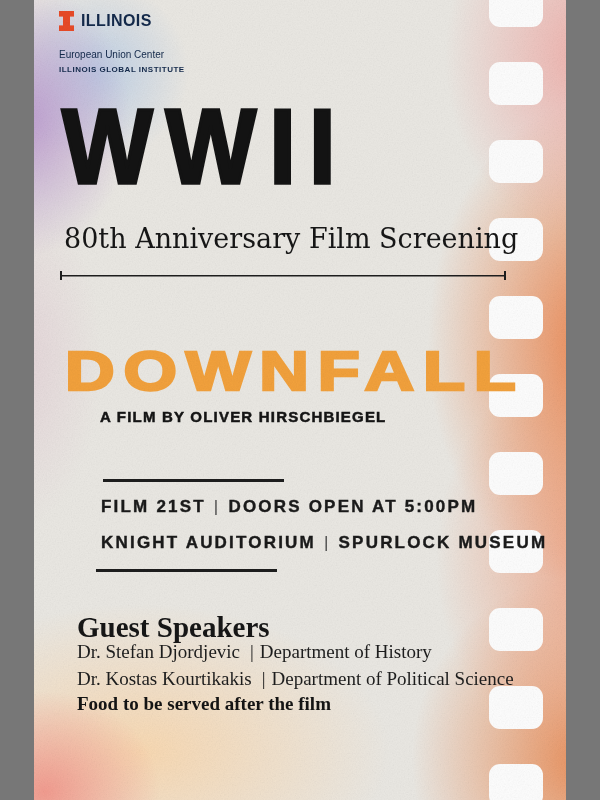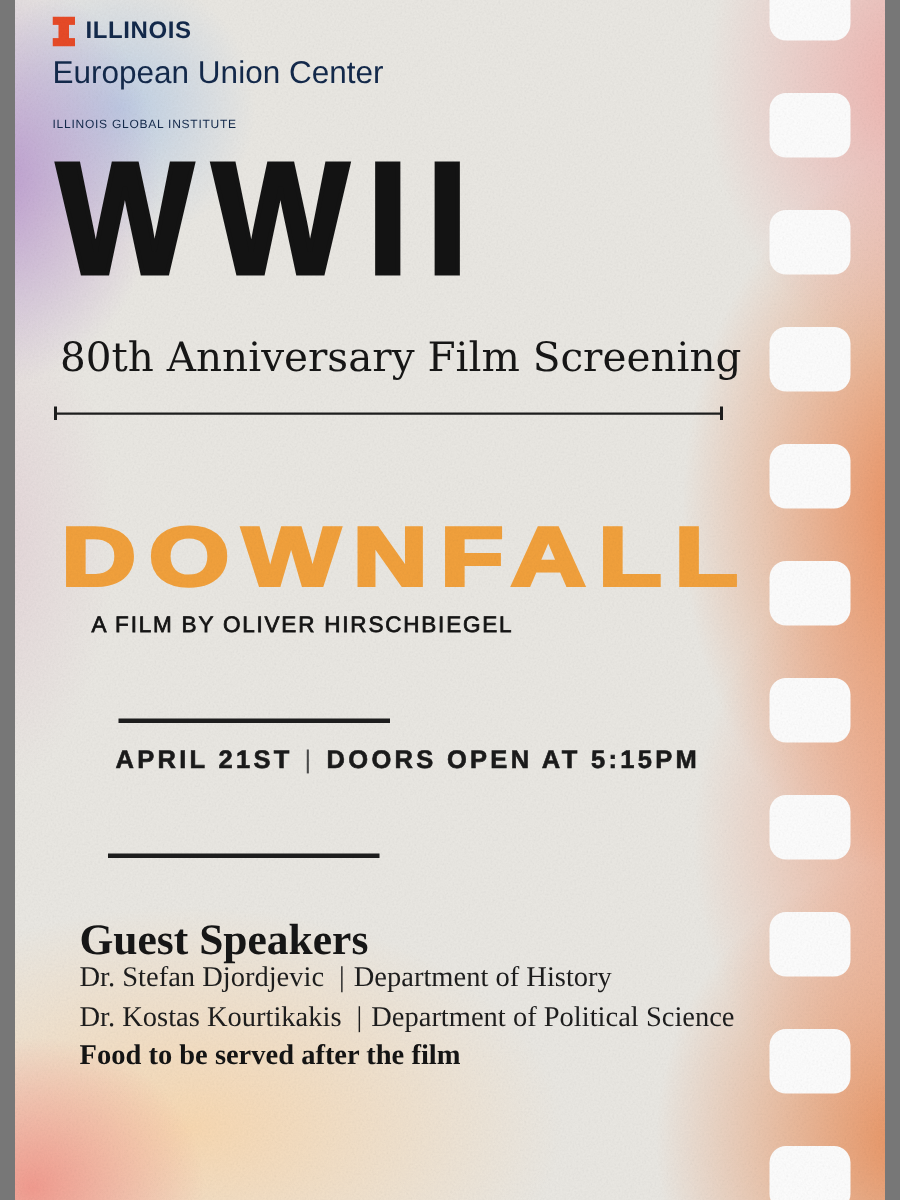--- a/index.html
+++ b/index.html
@@ -1,21 +1,21 @@
 <!DOCTYPE html>
 <html><head>
 <meta charset="utf-8">
 <style>
   * { margin: 0; padding: 0; box-sizing: border-box; }
   html, body { background: #777; }
   body { display: flex; justify-content: center; }
 
   .poster {
     position: relative;
-    width: 580px; height: 800px;
+    width: 532px; height: 800px;
     overflow: hidden;
     font-family: "Liberation Sans", sans-serif;
     background-color: #EAE8E3;
     background-image:
       radial-gradient(150px 190px at -2% 15%, rgba(185,150,206,0.9), rgba(185,150,206,0) 72%),
       radial-gradient(130px 130px at 12% 9%, rgba(176,200,230,0.75), rgba(176,200,230,0) 70%),
       radial-gradient(120px 240px at -3% 45%, rgba(222,190,205,0.45), rgba(222,190,205,0) 70%),
       radial-gradient(190px 250px at 103% 7%, rgba(240,165,160,0.8), rgba(240,165,160,0) 72%),
       radial-gradient(230px 330px at 106% 43%, rgba(236,128,70,0.95), rgba(236,128,70,0) 74%),
       radial-gradient(210px 280px at 104% 70%, rgba(240,158,125,0.8), rgba(240,158,125,0) 72%),
@@ -39,22 +39,22 @@
   .perforation {
     width: 54px; height: 43px;
     background: #FDFDFD; border-radius: 11px;
   }
 
   
   .logo { position: absolute; left: 25px; top: 11px; z-index: 2; color: #13294B; }
   .logo-row { display: flex; align-items: center; gap: 7px; }
   .block-i { width: 15px; height: 20px; display: block; }
   .logo-university { font-weight: 700; font-size: 16px; letter-spacing: 0.4px; }
-  .logo-unit { font-size: 21px; margin-top: 6px; }
-  .logo-institute { font-weight: 400; font-size: 8px; letter-spacing: 0.5px; margin-top: 17px; }
+  .logo-unit { font-size: 10px; margin-top: 18px; }
+  .logo-institute { font-weight: 700; font-size: 8px; letter-spacing: 0.5px; margin-top: 5px; }
 
   
   .wwii {
     position: absolute; left: 28px; top: 94px; z-index: 2;
     font-weight: 700; font-size: 96px; line-height: 1;
     letter-spacing: 13px; color: #131313;
     -webkit-text-stroke: 3px #131313;
     transform: scaleY(1.1); transform-origin: left top;
     white-space: nowrap;
   }
@@ -74,22 +74,22 @@
   
   .film-title {
     position: absolute; left: 31px; top: 341px; z-index: 2;
     font-weight: 700; font-size: 55px; line-height: 1.1;
     letter-spacing: 7px; color: #F2A13C;
     -webkit-text-stroke: 2.5px #F2A13C;
     transform: scaleX(1.25); transform-origin: left top;
     white-space: nowrap;
   }
   .film-byline {
-    position: absolute; left: 51px; top: 408px; z-index: 2;
-    font-weight: 400; font-size: 15px; letter-spacing: 1.2px;
+    position: absolute; left: 66px; top: 408px; z-index: 2;
+    font-weight: 700; font-size: 15px; letter-spacing: 1.2px;
     color: #141414; -webkit-text-stroke: 0.5px #141414;
     white-space: nowrap;
   }
 
   
   .rule-short { position: absolute; height: 2.5px; background: #1d1d1d; z-index: 2; }
   .rule-top { left: 69px; top: 479px; width: 181px; }
   .rule-bottom { left: 62px; top: 569px; width: 181px; }
   .detail-line {
     position: absolute; left: 67px; z-index: 2;
@@ -160,23 +160,26 @@
   <h1 class="wwii">WWII</h1>
   <h2 class="subtitle">80th Anniversary Film Screening</h2>
   <div class="rule-long"></div>
 
   <div class="film-title">DOWNFALL</div>
   <div class="film-byline">A FILM BY OLIVER HIRSCHBIEGEL</div>
 
   <div class="rule-short rule-top"></div>
 
   <div class="detail-line line1">
-    <span>APRIL 21ST</span><span class="pipe">|</span><span>DOORS OPEN AT 5:15PM</span>
-  </div>
-
+    <span>FILM 21ST</span><span class="pipe">|</span><span>DOORS OPEN AT 5:00PM</span>
+  </div>
+
+  <div class="detail-line line2">
+    <span>KNIGHT AUDITORIUM</span><span class="pipe">|</span><span>SPURLOCK MUSEUM</span>
+  </div>
 
   <div class="rule-short rule-bottom"></div>
 
   <h3 class="speakers-heading">Guest Speakers</h3>
 
   <div class="speaker-row row2">
     <span>Dr. Kostas Kourtikakis</span><span class="speaker-pipe">|</span><span>Department of Political Science</span>
   </div>
 
   <div class="speaker-row row1">

